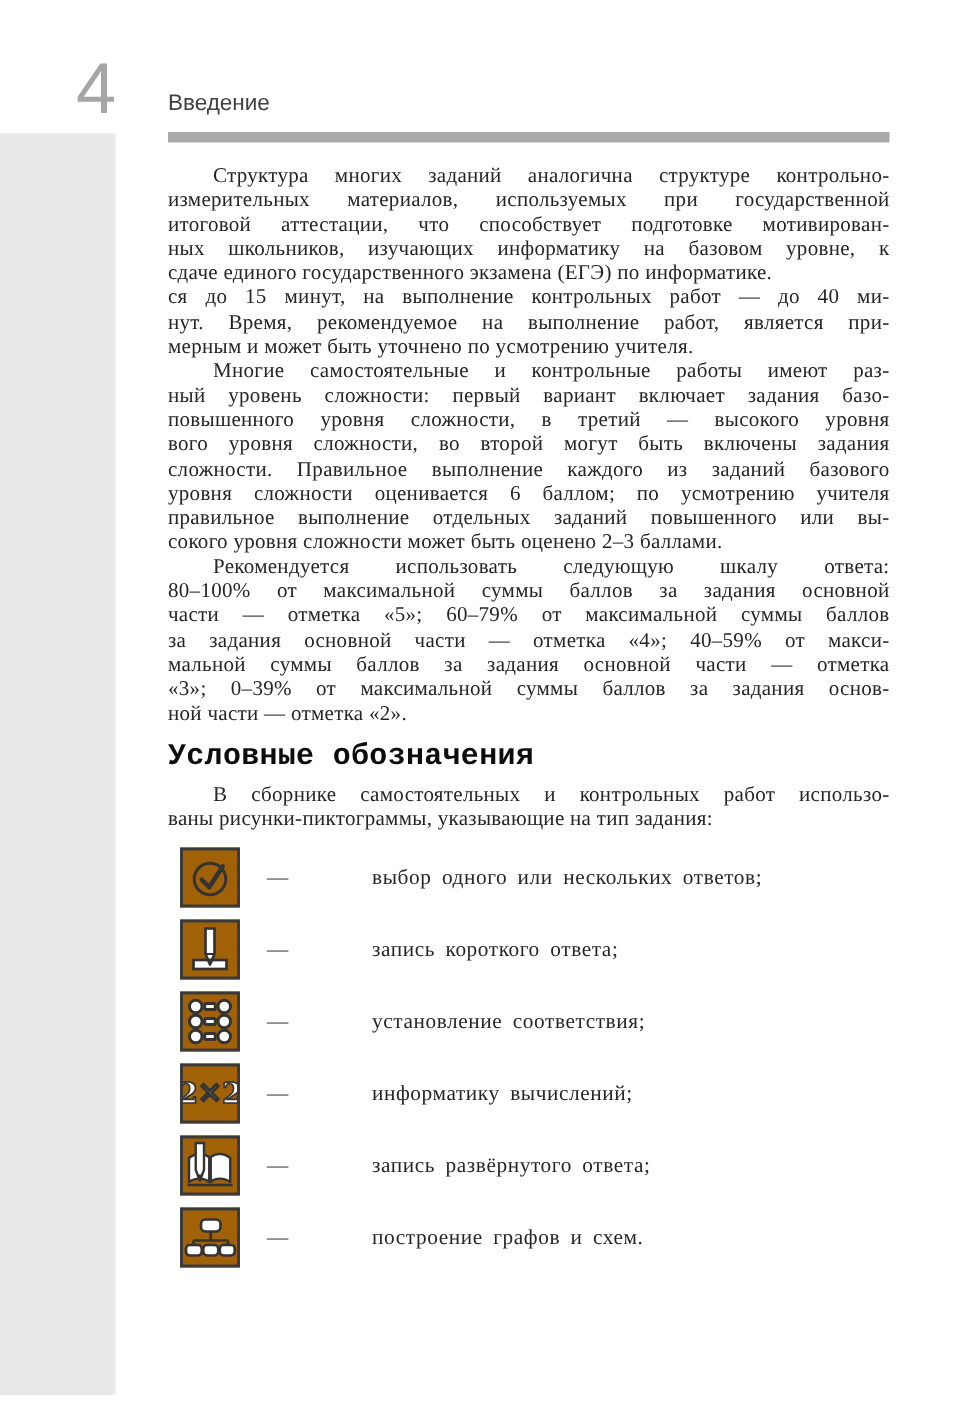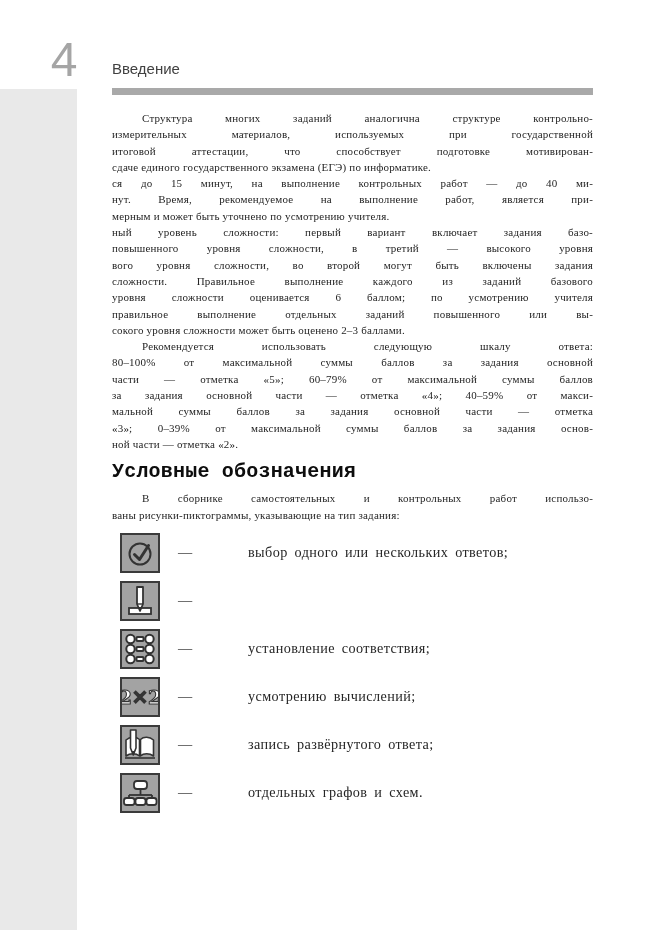--- a/index.html
+++ b/index.html
@@ -24,39 +24,39 @@
     font-size:15px; color:#414141;
   }
   .header-bar {
     position:absolute; left:112px; top:88px; width:481px; height:7px;
     background:#a9a9a9;
   }
   .content {
     position:absolute; left:112px; top:110px; width:481px;
   }
   .line {
-    font-size:11px; line-height:16.3px; letter-spacing:0.2px;
+    font-size:14px; line-height:16.3px; letter-spacing:0.2px;
     text-align:justify; text-align-last:justify;
     white-space:normal;
   }
   .line.first { text-indent:30px; }
   .line.last  { text-align-last:left; }
   .section-heading {
     margin-top:9px; margin-bottom:7px;
     font-family:Liberation Mono, monospace;
     font-size:20px; line-height:22px; font-weight:bold; color:#0d0d0d;
     letter-spacing:0.2px;
   }
   .legend-list { margin-top:10px; }
   .legend-row {
     display:flex; align-items:center; height:40px; margin-bottom:8px;
   }
   .icon-box {
     width:40px; height:40px; box-sizing:border-box;
-    border:2px solid #3b3b3b; background:#a3a3a3;
+    border:2px solid #3b3b3b; background:#a16207;
     margin-left:8px; flex:0 0 auto;
     display:flex; align-items:flex-end; justify-content:center;
   }
   .legend-dash {
     width:30px; margin-left:18px; flex:0 0 auto;
     font-size:14.2px; color:#3d3d3d; text-align:left;
   }
   .legend-label {
     font-size:14.2px; letter-spacing:0.4px; word-spacing:3px; color:#252525;margin-left:40px;
   }
@@ -68,24 +68,26 @@
 <div class="left-strip"></div>
 <div class="page-number">4</div>
 <div class="header-title">Введение</div>
 <div class="header-bar"></div>
 
 <div class="content">
   <div id="body-text">
       <div class="line first">Структура многих заданий аналогична структуре контрольно-</div>
       <div class="line">измерительных материалов, используемых при государственной</div>
       <div class="line">итоговой аттестации, что способствует подготовке мотивирован-</div>
+      <div class="line">ных школьников, изучающих информатику на базовом уровне, к</div>
       <div class="line last">сдаче единого государственного экзамена (ЕГЭ) по информатике.</div>
       <div class="line">ся до 15 минут, на выполнение контрольных работ — до 40 ми-</div>
       <div class="line">нут. Время, рекомендуемое на выполнение работ, является при-</div>
       <div class="line last">мерным и может быть уточнено по усмотрению учителя.</div>
+      <div class="line first">Многие самостоятельные и контрольные работы имеют раз-</div>
       <div class="line">ный уровень сложности: первый вариант включает задания базо-</div>
       <div class="line">повышенного уровня сложности, в третий — высокого уровня</div>
       <div class="line">вого уровня сложности, во второй могут быть включены задания</div>
       <div class="line">сложности. Правильное выполнение каждого из заданий базового</div>
       <div class="line">уровня сложности оценивается 6 баллом; по усмотрению учителя</div>
       <div class="line">правильное выполнение отдельных заданий повышенного или вы-</div>
       <div class="line last">сокого уровня сложности может быть оценено 2–3 баллами.</div>
       <div class="line first">Рекомендуется использовать следующую шкалу ответа:</div>
       <div class="line">80–100% от максимальной суммы баллов за задания основной</div>
       <div class="line">части — отметка «5»; 60–79% от максимальной суммы баллов</div>
@@ -113,20 +115,21 @@
       <div class="legend-row">
         <div class="icon-box">
           <svg width="36" height="36" viewBox="0 0 36 36">
             <rect x="7" y="25" width="22" height="6" fill="#fff" stroke="#333" stroke-width="1.8"></rect>
             <path d="M15 4 h6 v17 l-3 7 l-3 -7 z" fill="#fff" stroke="#333" stroke-width="1.8" stroke-linejoin="round"></path>
             <path d="M16.4 24 L18 28 L19.6 24 z" fill="#333"></path>
             <line x1="15" y1="21" x2="21" y2="21" stroke="#333" stroke-width="1.4"></line>
           </svg>
         </div>
         <div class="legend-dash">—</div>
+        <div class="legend-label">запись короткого ответа;</div>
       </div>
       <div class="legend-row">
         <div class="icon-box">
           <svg width="36" height="36" viewBox="0 0 36 36">
             <circle cx="8.5" cy="8" r="4.2" fill="#fff" stroke="#333" stroke-width="2"></circle>
             <rect x="14.5" y="6" width="7" height="4" rx="1" fill="#fff" stroke="#333" stroke-width="2"></rect>
             <circle cx="27.5" cy="8" r="4.2" fill="#fff" stroke="#333" stroke-width="2"></circle>
             <circle cx="8.5" cy="18" r="4.2" fill="#fff" stroke="#333" stroke-width="2"></circle>
             <rect x="14.5" y="16" width="7" height="4" rx="1" fill="#fff" stroke="#333" stroke-width="2"></rect>
             <circle cx="27.5" cy="18" r="4.2" fill="#fff" stroke="#333" stroke-width="2"></circle>
@@ -138,21 +141,21 @@
         <div class="legend-dash">—</div>
         <div class="legend-label">установление соответствия;</div>
       </div>
       <div class="legend-row">
         <div class="icon-box">
           <svg width="36" height="36" viewBox="0 0 36 36">
             <text x="18" y="24.5" text-anchor="middle" font-family="DejaVu Serif, serif" font-size="19" font-weight="bold" fill="#fff" stroke="#333" stroke-width="1.1">2✕2</text>
           </svg>
         </div>
         <div class="legend-dash">—</div>
-        <div class="legend-label">усмотрению вычислений;</div>
+        <div class="legend-label">информатику вычислений;</div>
       </div>
       <div class="legend-row">
         <div class="icon-box">
           <svg width="36" height="36" viewBox="0 0 36 36">
             <path d="M4 13 C8 9.5 14 9.5 17.5 12.5 L17.5 29 C14 26 8 26 4 29 Z" fill="#fff" stroke="#333" stroke-width="1.6" stroke-linejoin="round"></path>
             <path d="M31.5 13 C27.5 9.5 21.5 9.5 18.5 12.5 L18.5 29 C21.5 26 27.5 26 31.5 29 Z" fill="#fff" stroke="#333" stroke-width="1.6" stroke-linejoin="round"></path>
             <line x1="3" y1="31" x2="33" y2="31" stroke="#333" stroke-width="1.6"></line>
             <path d="M8.5 3 h5.5 v18 l-2.75 7 l-2.75 -7 z" fill="#fff" stroke="#333" stroke-width="1.6" stroke-linejoin="round"></path>
             <path d="M9.8 24 L11.25 28 L12.7 24 z" fill="#333"></path>
           </svg>
@@ -167,16 +170,16 @@
             <line x1="18.5" y1="14" x2="18.5" y2="20" stroke="#333" stroke-width="1.8"></line>
             <line x1="7" y1="20" x2="30" y2="20" stroke="#333" stroke-width="1.8"></line>
             <line x1="7" y1="20" x2="7" y2="23" stroke="#333" stroke-width="1.8"></line>
             <line x1="30" y1="20" x2="30" y2="23" stroke="#333" stroke-width="1.8"></line>
             <rect x="2" y="23" width="10.5" height="7" rx="2.5" fill="#fff" stroke="#333" stroke-width="1.8"></rect>
             <rect x="13.5" y="23" width="10" height="7" rx="2.5" fill="#fff" stroke="#333" stroke-width="1.8"></rect>
             <rect x="24.5" y="23" width="10" height="7" rx="2.5" fill="#fff" stroke="#333" stroke-width="1.8"></rect>
           </svg>
         </div>
         <div class="legend-dash">—</div>
-        <div class="legend-label">отдельных графов и схем.</div>
+        <div class="legend-label">построение графов и схем.</div>
       </div>
     </div>
 </div>
 
 </body></html>

